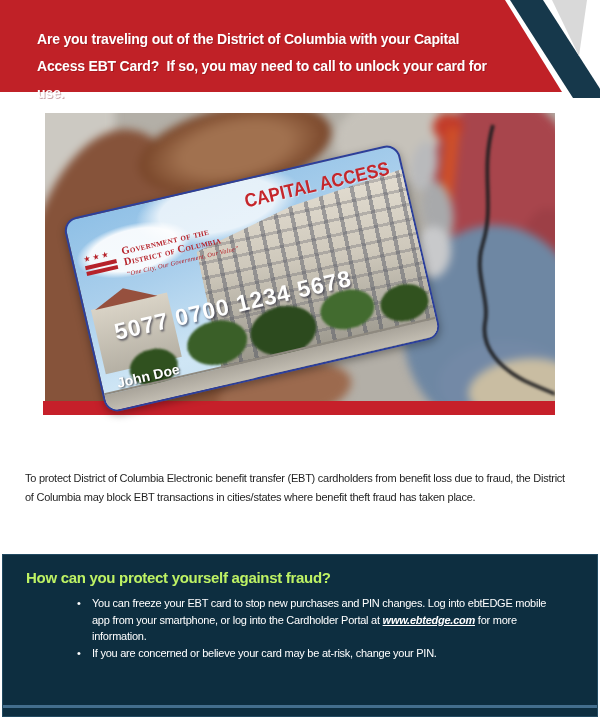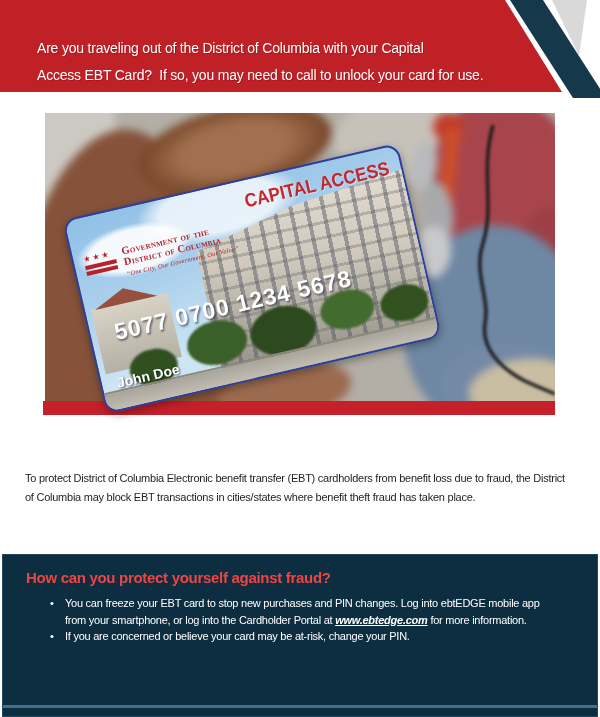--- a/index.html
+++ b/index.html
@@ -8,22 +8,22 @@
 
   
   .header{position:absolute;left:0;top:0;width:600px;height:100px;}
   .shape-navy{position:absolute;left:0;top:0;width:600px;height:98px;background:#16384b;
               clip-path:polygon(510px 0,543px 0,606px 98px,573px 98px);}
   .shape-gray{position:absolute;left:0;top:0;width:600px;height:60px;background:#d9d9d9;
               clip-path:polygon(552px 0,587px 0,579px 56px);}
   .shape-red{position:absolute;left:0;top:0;width:600px;height:92px;background:#c02127;
              clip-path:polygon(0 0,505px 0,562px 92px,0 92px);}
   .banner-text{position:absolute;left:37px;top:26px;width:470px;color:#ffffff;
-               font-weight:normal;font-size:14px;line-height:27px;letter-spacing:-0.2px;
-               white-space:pre-wrap;text-shadow:1px 1px 0 rgba(110,10,15,0.35);margin-top:9px;}
+               font-weight:bold;font-size:14px;line-height:27px;letter-spacing:-0.2px;
+               white-space:pre-wrap;text-shadow:1px 1px 0 rgba(110,10,15,0.35);}
 
   
   .photo{position:absolute;left:45px;top:113px;width:510px;height:288px;z-index:2;}
   .photo-bg{position:absolute;inset:0;overflow:hidden;background:#b3afa7;}
   .blobs{position:absolute;inset:0;filter:blur(4px);}
   .blob{position:absolute;border-radius:50%;}
   .sidewalk-l{left:-20px;top:-20px;width:90px;height:340px;background:#ccc9c2;border-radius:0;}
   .patch-top{left:290px;top:-15px;width:120px;height:85px;background:#c6c2ba;}
   .patch-bl{left:-15px;top:205px;width:130px;height:100px;background:#c5c1b9;}
   .hand-mass{left:-25px;top:15px;width:175px;height:345px;background:#86533a;transform:rotate(8deg);}
@@ -89,23 +89,23 @@
   .red-bar{position:absolute;left:43px;top:401px;width:512px;height:14px;background:#c6202a;z-index:1;}
 
   
   .body-copy{position:absolute;left:25px;top:431px;width:551px;color:#1f1f1f;
              font-size:11px;line-height:19px;letter-spacing:-0.25px;white-space:pre-wrap;}
   .body-copy p{margin:0 0 4px 0;}
 
   
   .fraud-box{position:absolute;left:2px;top:554px;width:596px;height:163px;background:#0d2e40;
              border:1px solid #224a61;box-sizing:border-box;}
-  .fraud-heading{margin:14px 8px 0 23px;color:#ef4444;font-weight:bold;font-size:15px;
+  .fraud-heading{margin:14px 8px 0 23px;color:#bef264;font-weight:bold;font-size:15px;
                  letter-spacing:-0.3px;}
-  .fraud-list{margin:9px 35px 0 62px;padding:0;list-style:none;color:#ffffff;
+  .fraud-list{margin:9px 35px 0 89px;padding:0;list-style:none;color:#ffffff;
               font-size:11px;line-height:16.5px;letter-spacing:-0.25px;}
   .fraud-list li{position:relative;white-space:pre-wrap;}
   .fraud-list li::before{content:"\2022";position:absolute;left:-15px;top:0;}
   .link{color:#ffffff;font-weight:bold;font-style:italic;text-decoration:underline;cursor:pointer;}
   .bottom-line{position:absolute;left:0;right:0;bottom:8px;height:3px;background:#436e8d;}
 </style>
 </head>
 <body>
 
 <div class="page">

